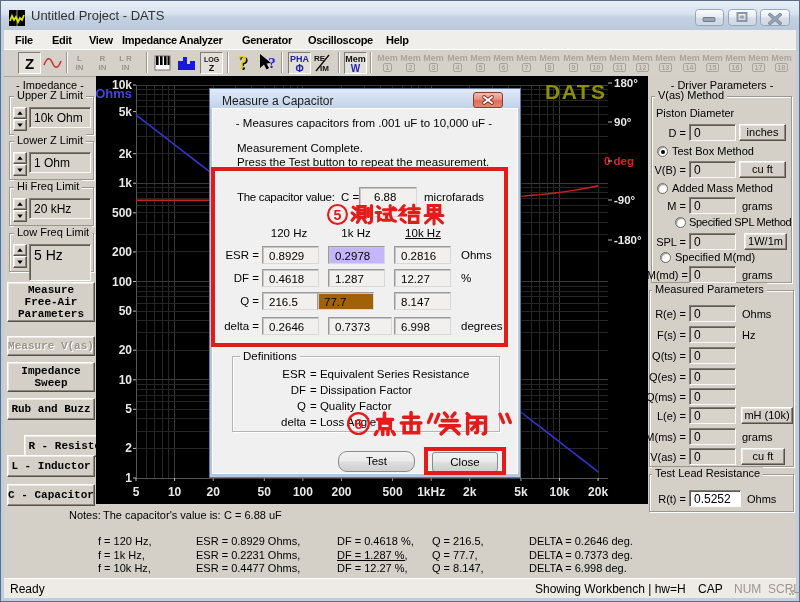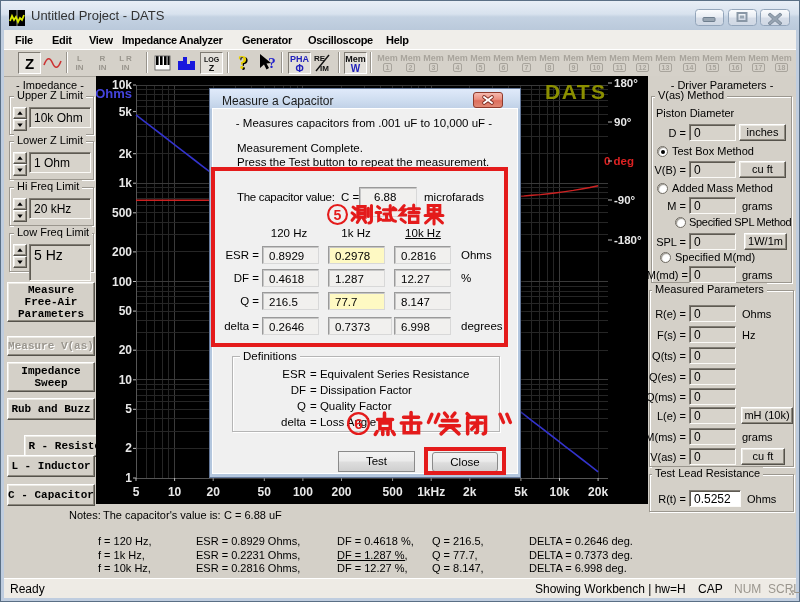--- a/index.html
+++ b/index.html
@@ -408,21 +408,21 @@
 <div style="position:absolute;left:196px;top:535.0px;font-size:11px;color:#000;white-space:nowrap;">ESR = 0.8929 Ohms,</div>
 <div style="position:absolute;left:337px;top:535.0px;font-size:11px;color:#000;white-space:nowrap;">DF = 0.4618 %,</div>
 <div style="position:absolute;left:432px;top:535.0px;font-size:11px;color:#000;white-space:nowrap;">Q = 216.5,</div>
 <div style="position:absolute;left:529px;top:535.0px;font-size:11px;color:#000;white-space:nowrap;">DELTA = 0.2646 deg.</div>
 <div style="position:absolute;left:98px;top:548.5px;font-size:11px;color:#000;white-space:nowrap;">f = 1k Hz,</div>
 <div style="position:absolute;left:196px;top:548.5px;font-size:11px;color:#000;white-space:nowrap;">ESR = 0.2231 Ohms,</div>
 <div style="position:absolute;left:337px;top:548.5px;font-size:11px;color:#000;white-space:nowrap;text-decoration:underline;">DF = 1.287 %,</div>
 <div style="position:absolute;left:432px;top:548.5px;font-size:11px;color:#000;white-space:nowrap;">Q =  77.7,</div>
 <div style="position:absolute;left:529px;top:548.5px;font-size:11px;color:#000;white-space:nowrap;">DELTA = 0.7373 deg.</div>
 <div style="position:absolute;left:98px;top:562.0px;font-size:11px;color:#000;white-space:nowrap;">f = 10k Hz,</div>
-<div style="position:absolute;left:196px;top:562.0px;font-size:11px;color:#000;white-space:nowrap;">ESR = 0.2816 Ohms,</div>
+<div style="position:absolute;left:196px;top:562.0px;font-size:11px;color:#000;white-space:nowrap;">ESR = 0.4477 Ohms,</div>
 <div style="position:absolute;left:337px;top:562.0px;font-size:11px;color:#000;white-space:nowrap;">DF = 12.27 %,</div>
 <div style="position:absolute;left:432px;top:562.0px;font-size:11px;color:#000;white-space:nowrap;">Q = 8.147,</div>
 <div style="position:absolute;left:529px;top:562.0px;font-size:11px;color:#000;white-space:nowrap;">DELTA = 6.998 deg.</div>
 <div style="position:absolute;left:4px;top:578px;width:792px;height:20px;background:#eeebe5;border-top:1px solid #fff"></div>
 <div style="position:absolute;left:10px;top:582px;font-size:12px;color:#000;white-space:nowrap;">Ready</div>
 <div style="position:absolute;left:535px;top:582px;font-size:12px;color:#000;white-space:nowrap;">Showing Workbench | hw=H</div>
 <div style="position:absolute;left:698px;top:582px;font-size:12px;color:#000;white-space:nowrap;">CAP</div>
 <div style="position:absolute;left:734px;top:582px;font-size:12px;color:#9a968e;white-space:nowrap;">NUM</div>
 <div style="position:absolute;left:768px;top:582px;font-size:12px;color:#9a968e;white-space:nowrap;">SCRL</div>
 <svg width="10" height="10" style="position:absolute;left:786px;top:587px">
@@ -461,48 +461,48 @@
 <div style="position:absolute;left:237px;top:156px;font-size:11.5px;color:#000;white-space:nowrap;">Press the Test button to repeat the measurement.</div>
 <div style="position:absolute;left:237px;top:191px;font-size:11.5px;color:#000;white-space:nowrap;letter-spacing:-0.3px">The capacitor value:</div>
 <div style="position:absolute;left:341px;top:191px;font-size:11.5px;color:#000;white-space:nowrap;">C =</div>
 <div style="position:absolute;left:359px;top:187px;width:58px;height:30px;background:#f1f0ee;border:1px solid #9a9a9a;border-bottom-color:#d8d8d8;border-right-color:#d8d8d8;box-shadow:inset 1px 1px 0 #c6c6c6;font-size:11.5px;line-height:18px;padding-left:14px;white-space:nowrap">6.88</div>
 <div style="position:absolute;left:424px;top:191px;font-size:11.5px;color:#000;white-space:nowrap;">microfarads</div>
 <div style="position:absolute;left:89px;top:227px;width:400px;text-align:center;font-size:11.5px;color:#000;white-space:nowrap;">120 Hz</div>
 <div style="position:absolute;left:156px;top:227px;width:400px;text-align:center;font-size:11.5px;color:#000;white-space:nowrap;">1k Hz</div>
 <div style="position:absolute;left:223px;top:227px;width:400px;text-align:center;font-size:11.5px;color:#000;white-space:nowrap;text-decoration:underline;">10k Hz</div>
 <div style="position:absolute;left:59px;top:249px;width:200px;text-align:right;font-size:11.5px;color:#000;white-space:nowrap;">ESR =</div>
 <div style="position:absolute;left:262px;top:246px;width:57px;height:18px;background:#f1f0ee;border:1px solid #9a9a9a;border-bottom-color:#d8d8d8;border-right-color:#d8d8d8;box-shadow:inset 1px 1px 0 #c6c6c6;font-size:11.5px;line-height:18px;padding-left:6px;white-space:nowrap">0.8929</div>
-<div style="position:absolute;left:328px;top:246px;width:57px;height:18px;background:#fef9c3;border:1px solid #9a9a9a;border-bottom-color:#d8d8d8;border-right-color:#d8d8d8;box-shadow:inset 1px 1px 0 #c6c6c6;font-size:11.5px;line-height:18px;padding-left:6px;white-space:nowrap">0.2978</div>
+<div style="position:absolute;left:328px;top:246px;width:57px;height:18px;background:#c4b5fd;border:1px solid #9a9a9a;border-bottom-color:#d8d8d8;border-right-color:#d8d8d8;box-shadow:inset 1px 1px 0 #c6c6c6;font-size:11.5px;line-height:18px;padding-left:6px;white-space:nowrap">0.2978</div>
 <div style="position:absolute;left:394px;top:246px;width:57px;height:18px;background:#f1f0ee;border:1px solid #9a9a9a;border-bottom-color:#d8d8d8;border-right-color:#d8d8d8;box-shadow:inset 1px 1px 0 #c6c6c6;font-size:11.5px;line-height:18px;padding-left:6px;white-space:nowrap">0.2816</div>
 <div style="position:absolute;left:461px;top:249px;font-size:11.5px;color:#000;white-space:nowrap;">Ohms</div>
 <div style="position:absolute;left:59px;top:272px;width:200px;text-align:right;font-size:11.5px;color:#000;white-space:nowrap;">DF =</div>
 <div style="position:absolute;left:262px;top:269px;width:57px;height:18px;background:#f1f0ee;border:1px solid #9a9a9a;border-bottom-color:#d8d8d8;border-right-color:#d8d8d8;box-shadow:inset 1px 1px 0 #c6c6c6;font-size:11.5px;line-height:18px;padding-left:6px;white-space:nowrap">0.4618</div>
 <div style="position:absolute;left:328px;top:269px;width:57px;height:18px;background:#f1f0ee;border:1px solid #9a9a9a;border-bottom-color:#d8d8d8;border-right-color:#d8d8d8;box-shadow:inset 1px 1px 0 #c6c6c6;font-size:11.5px;line-height:18px;padding-left:6px;white-space:nowrap">1.287</div>
 <div style="position:absolute;left:394px;top:269px;width:57px;height:18px;background:#f1f0ee;border:1px solid #9a9a9a;border-bottom-color:#d8d8d8;border-right-color:#d8d8d8;box-shadow:inset 1px 1px 0 #c6c6c6;font-size:11.5px;line-height:18px;padding-left:6px;white-space:nowrap">12.27</div>
 <div style="position:absolute;left:461px;top:272px;font-size:11.5px;color:#000;white-space:nowrap;">%</div>
 <div style="position:absolute;left:59px;top:295px;width:200px;text-align:right;font-size:11.5px;color:#000;white-space:nowrap;">Q =</div>
 <div style="position:absolute;left:262px;top:292px;width:57px;height:18px;background:#f1f0ee;border:1px solid #9a9a9a;border-bottom-color:#d8d8d8;border-right-color:#d8d8d8;box-shadow:inset 1px 1px 0 #c6c6c6;font-size:11.5px;line-height:18px;padding-left:6px;white-space:nowrap">216.5</div>
-<div style="position:absolute;left:328px;top:292px;width:57px;height:18px;background:#fef9c3;border:1px solid #9a9a9a;border-bottom-color:#d8d8d8;border-right-color:#d8d8d8;box-shadow:inset 1px 1px 0 #c6c6c6;font-size:11.5px;line-height:18px;padding-left:6px;white-space:nowrap">77.7</div>
+<div style="position:absolute;left:317px;top:292px;width:57px;height:18px;background:#a16207;border:1px solid #9a9a9a;border-bottom-color:#d8d8d8;border-right-color:#d8d8d8;box-shadow:inset 1px 1px 0 #c6c6c6;font-size:11.5px;line-height:18px;padding-left:6px;white-space:nowrap">77.7</div>
 <div style="position:absolute;left:394px;top:292px;width:57px;height:18px;background:#f1f0ee;border:1px solid #9a9a9a;border-bottom-color:#d8d8d8;border-right-color:#d8d8d8;box-shadow:inset 1px 1px 0 #c6c6c6;font-size:11.5px;line-height:18px;padding-left:6px;white-space:nowrap">8.147</div>
 <div style="position:absolute;left:59px;top:320px;width:200px;text-align:right;font-size:11.5px;color:#000;white-space:nowrap;">delta =</div>
 <div style="position:absolute;left:262px;top:317px;width:57px;height:18px;background:#f1f0ee;border:1px solid #9a9a9a;border-bottom-color:#d8d8d8;border-right-color:#d8d8d8;box-shadow:inset 1px 1px 0 #c6c6c6;font-size:11.5px;line-height:18px;padding-left:6px;white-space:nowrap">0.2646</div>
 <div style="position:absolute;left:328px;top:317px;width:64px;height:18px;background:#f1f0ee;border:1px solid #9a9a9a;border-bottom-color:#d8d8d8;border-right-color:#d8d8d8;box-shadow:inset 1px 1px 0 #c6c6c6;font-size:11.5px;line-height:18px;padding-left:6px;white-space:nowrap">0.7373</div>
 <div style="position:absolute;left:394px;top:317px;width:57px;height:18px;background:#f1f0ee;border:1px solid #9a9a9a;border-bottom-color:#d8d8d8;border-right-color:#d8d8d8;box-shadow:inset 1px 1px 0 #c6c6c6;font-size:11.5px;line-height:18px;padding-left:6px;white-space:nowrap">6.998</div>
 <div style="position:absolute;left:461px;top:320px;font-size:11.5px;color:#000;white-space:nowrap;">degrees</div>
 <div style="position:absolute;left:232px;top:356px;width:268px;height:76px;border:1px solid #b5b5b5;box-shadow:1px 1px 0 #fff,inset 1px 1px 0 #fff"></div>
 <div style="position:absolute;left:240px;top:350px;background:#f0f0f0;padding:0 3px;font-size:11.5px">Definitions</div>
 <div style="position:absolute;left:106px;top:368px;width:200px;text-align:right;font-size:11.5px;color:#000;white-space:nowrap;">ESR</div>
 <div style="position:absolute;left:310px;top:368px;font-size:11.5px;color:#000;white-space:nowrap;">= Equivalent Series Resistance</div>
 <div style="position:absolute;left:106px;top:384px;width:200px;text-align:right;font-size:11.5px;color:#000;white-space:nowrap;">DF</div>
 <div style="position:absolute;left:310px;top:384px;font-size:11.5px;color:#000;white-space:nowrap;">= Dissipation Factor</div>
 <div style="position:absolute;left:106px;top:400px;width:200px;text-align:right;font-size:11.5px;color:#000;white-space:nowrap;">Q</div>
 <div style="position:absolute;left:310px;top:400px;font-size:11.5px;color:#000;white-space:nowrap;">= Quality Factor</div>
 <div style="position:absolute;left:106px;top:416px;width:200px;text-align:right;font-size:11.5px;color:#000;white-space:nowrap;">delta</div>
 <div style="position:absolute;left:310px;top:416px;font-size:11.5px;color:#000;white-space:nowrap;">= Loss Angle</div>
-<div style="position:absolute;left:338px;top:451px;width:77px;height:21px;border:1px solid #8a8a8a;border-radius:0;background:linear-gradient(#f2f2f2,#ebebeb 45%,#dddddd 55%,#cfcfcf);font-size:11.5px;text-align:center;line-height:19px">Test</div>
+<div style="position:absolute;left:338px;top:451px;width:77px;height:21px;border:1px solid #8a8a8a;border-radius:9px;background:linear-gradient(#f2f2f2,#ebebeb 45%,#dddddd 55%,#cfcfcf);font-size:11.5px;text-align:center;line-height:19px">Test</div>
 <div style="position:absolute;left:432px;top:452px;width:66px;height:20px;border:1px solid #8a8a8a;border-radius:3px;background:linear-gradient(#f2f2f2,#ebebeb 45%,#dddddd 55%,#cfcfcf);font-size:11.5px;text-align:center;line-height:18px">Close</div>
 <div style="position:absolute;left:211px;top:167px;width:297px;height:180px;border:4px solid #e41b1b"></div>
 <div style="position:absolute;left:424px;top:447px;width:82px;height:28px;border:4px solid #e41b1b"></div>
 <svg width="200" height="30" style="position:absolute;left:327px;top:204px;overflow:visible">
     <g fill="none" stroke="#e41b1b" stroke-width="2.9" stroke-linecap="round"></g>
     <g transform="translate(0,0) scale(1.05)">
       <circle cx="10" cy="10" r="9" fill="none" stroke="#e41b1b" stroke-width="2"></circle>
       <text x="10" y="14.8" text-anchor="middle" font-size="13.5" font-weight="bold" fill="#e41b1b" font-family="Liberation Sans">5</text>
     </g>
     <g fill="none" stroke="#e41b1b" stroke-width="2.9" stroke-linecap="round">

